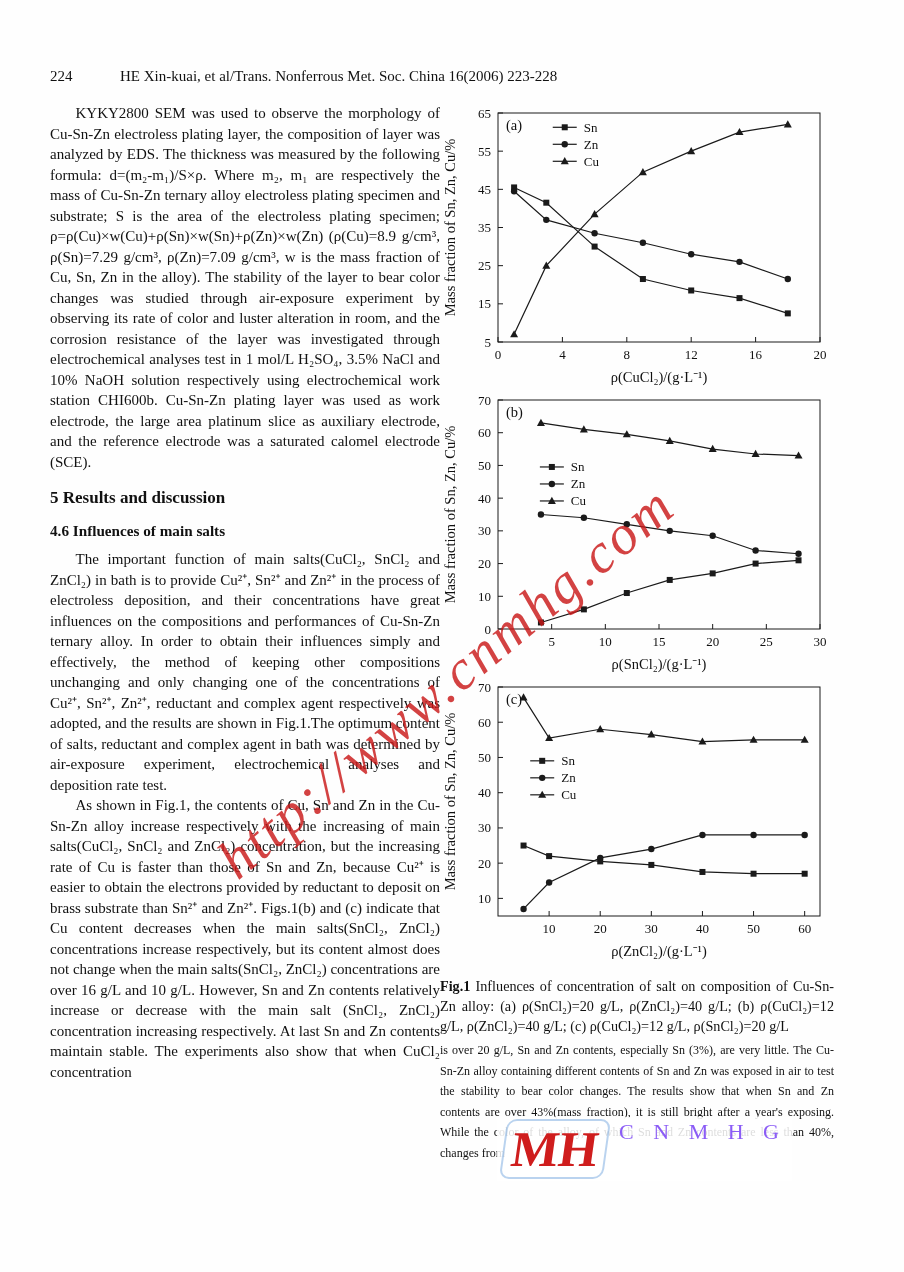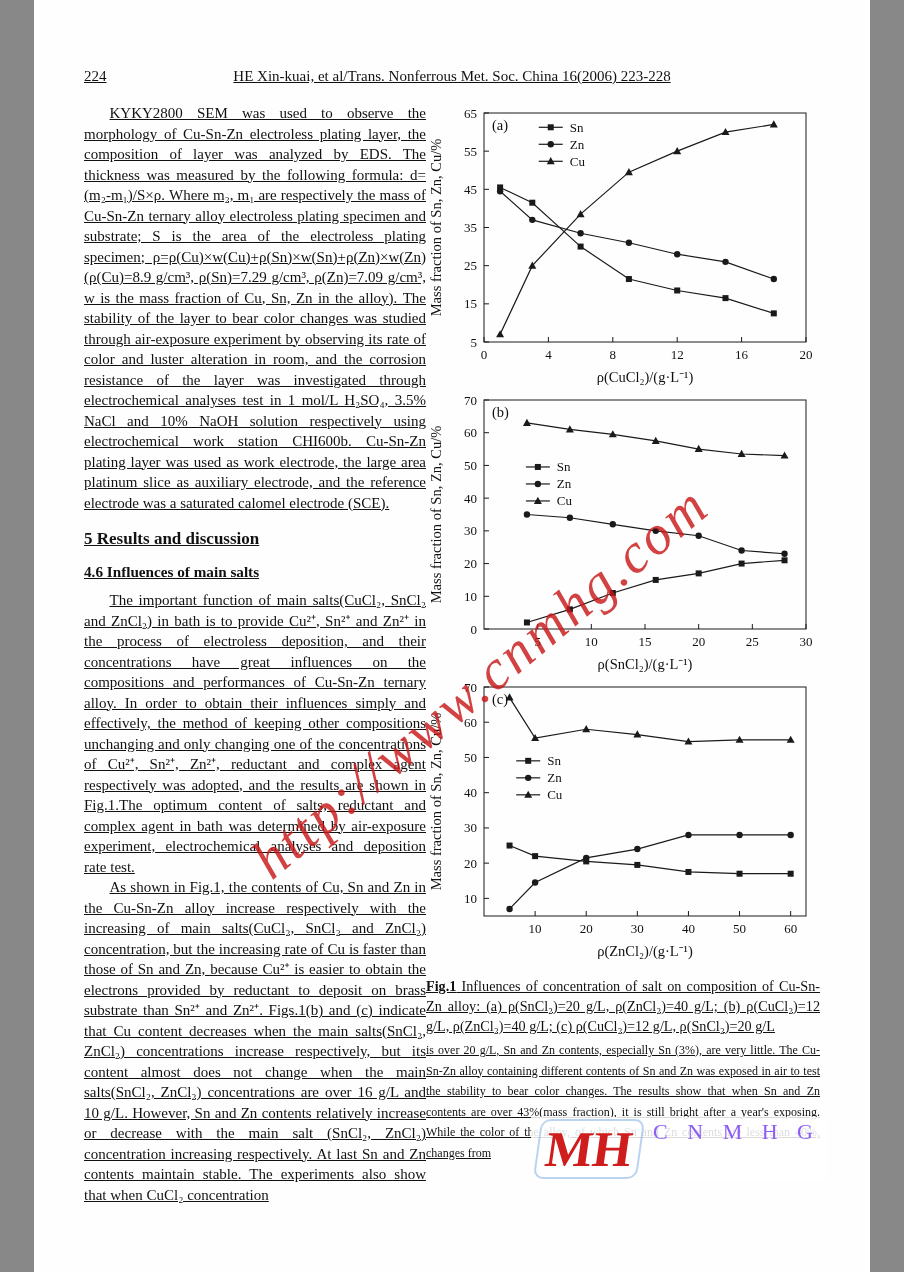--- a/index.html
+++ b/index.html
@@ -1,36 +1,35 @@
 <!DOCTYPE html>
 <html><head>
 <meta charset="utf-8">
 <style>
   html,body{margin:0;padding:0;background:#888;}
   .page{
     position:relative;
-    width:836px;height:1272px;
+    width:904px;height:1272px;
     margin:0 auto;
     background:#fefefe;
     font-family:"Liberation Serif",serif;
     color:#111;
     overflow:hidden;
     box-sizing:border-box;
     padding-top:68px;
-    text-decoration:underline;
   }
   .header{
     display:flex;
     align-items:baseline;
     padding:0 50px;
     margin-bottom:18px;
     font-size:15px;
   }
   .pageno{width:70px;}
-  .htitle{flex:1;text-align:center;}
+  .htitle{flex:1;}
   .columns{
     display:flex;
     padding:0 50px;
   }
   .col-left{width:390px;font-size:15px;line-height:20.5px;text-align:justify;}
   .col-right{width:394px;}
   .col-left p{margin:0;text-indent:1.7em;}
   h2.sect{font-size:17px;margin:16px 0 12px;text-indent:0;font-weight:bold;}
   h3.subsect{font-size:15.2px;margin:0 0 8px;text-indent:0;font-weight:bold;}
   .chart{height:287px;}

